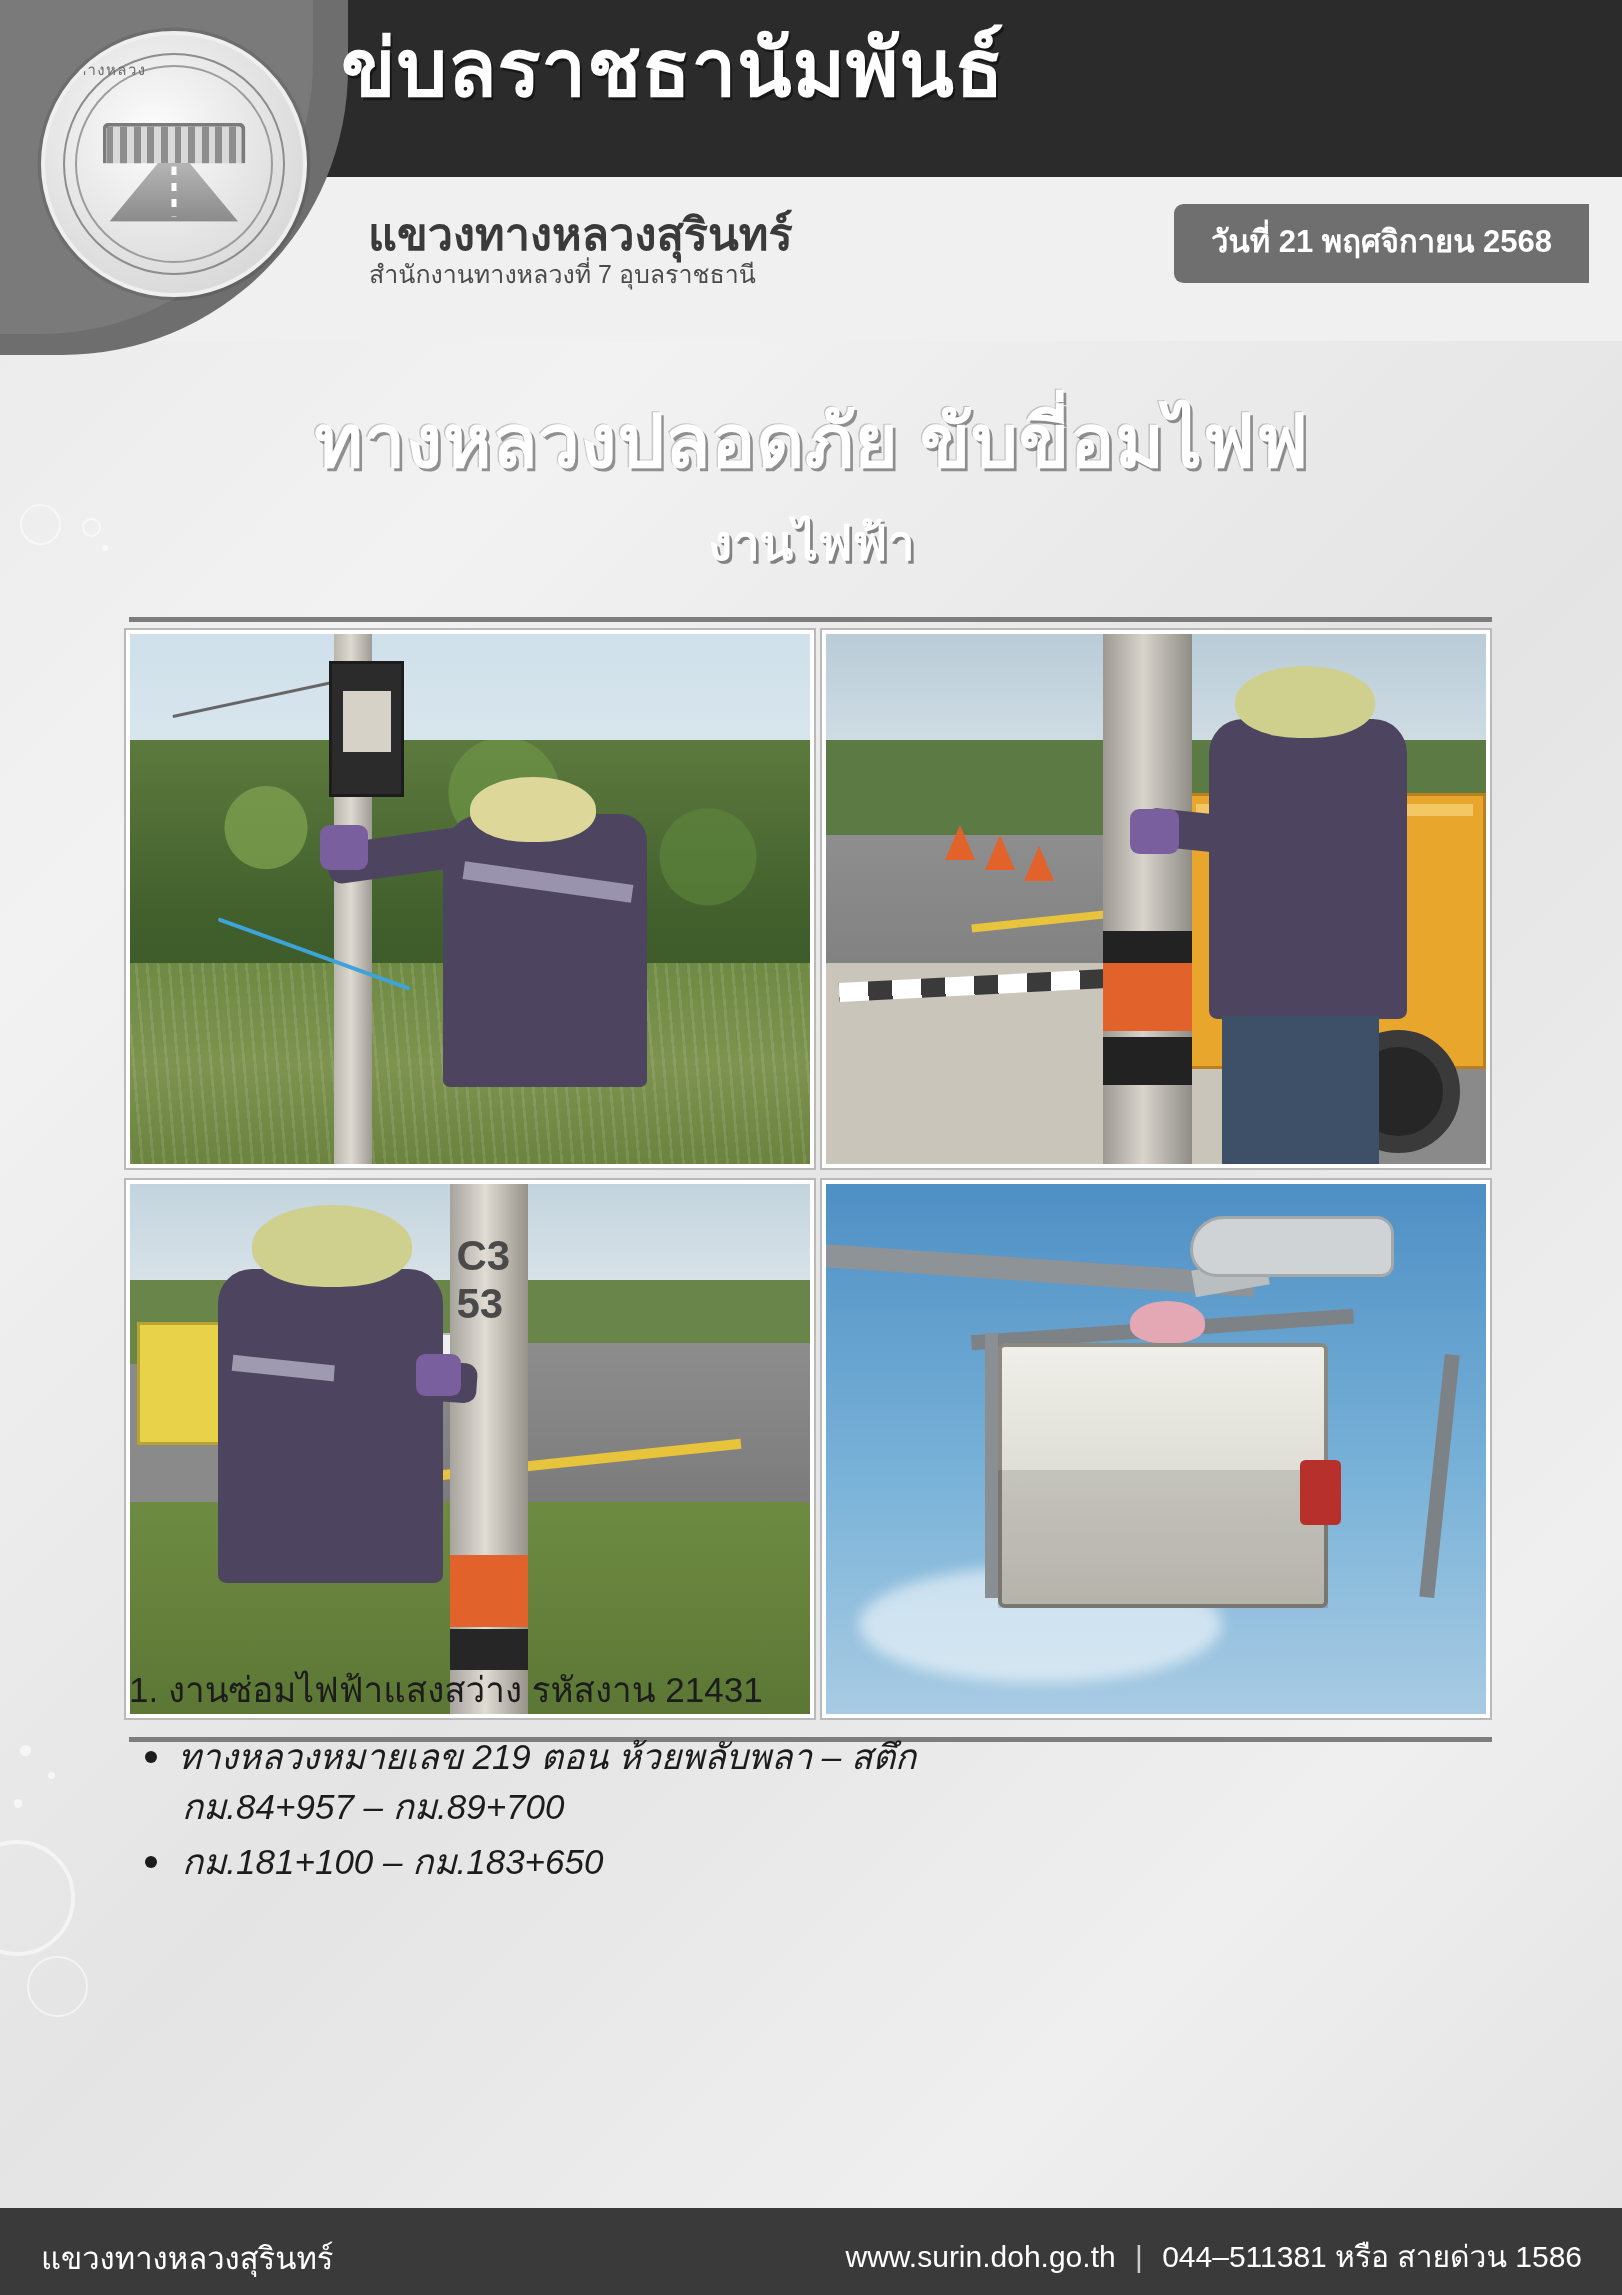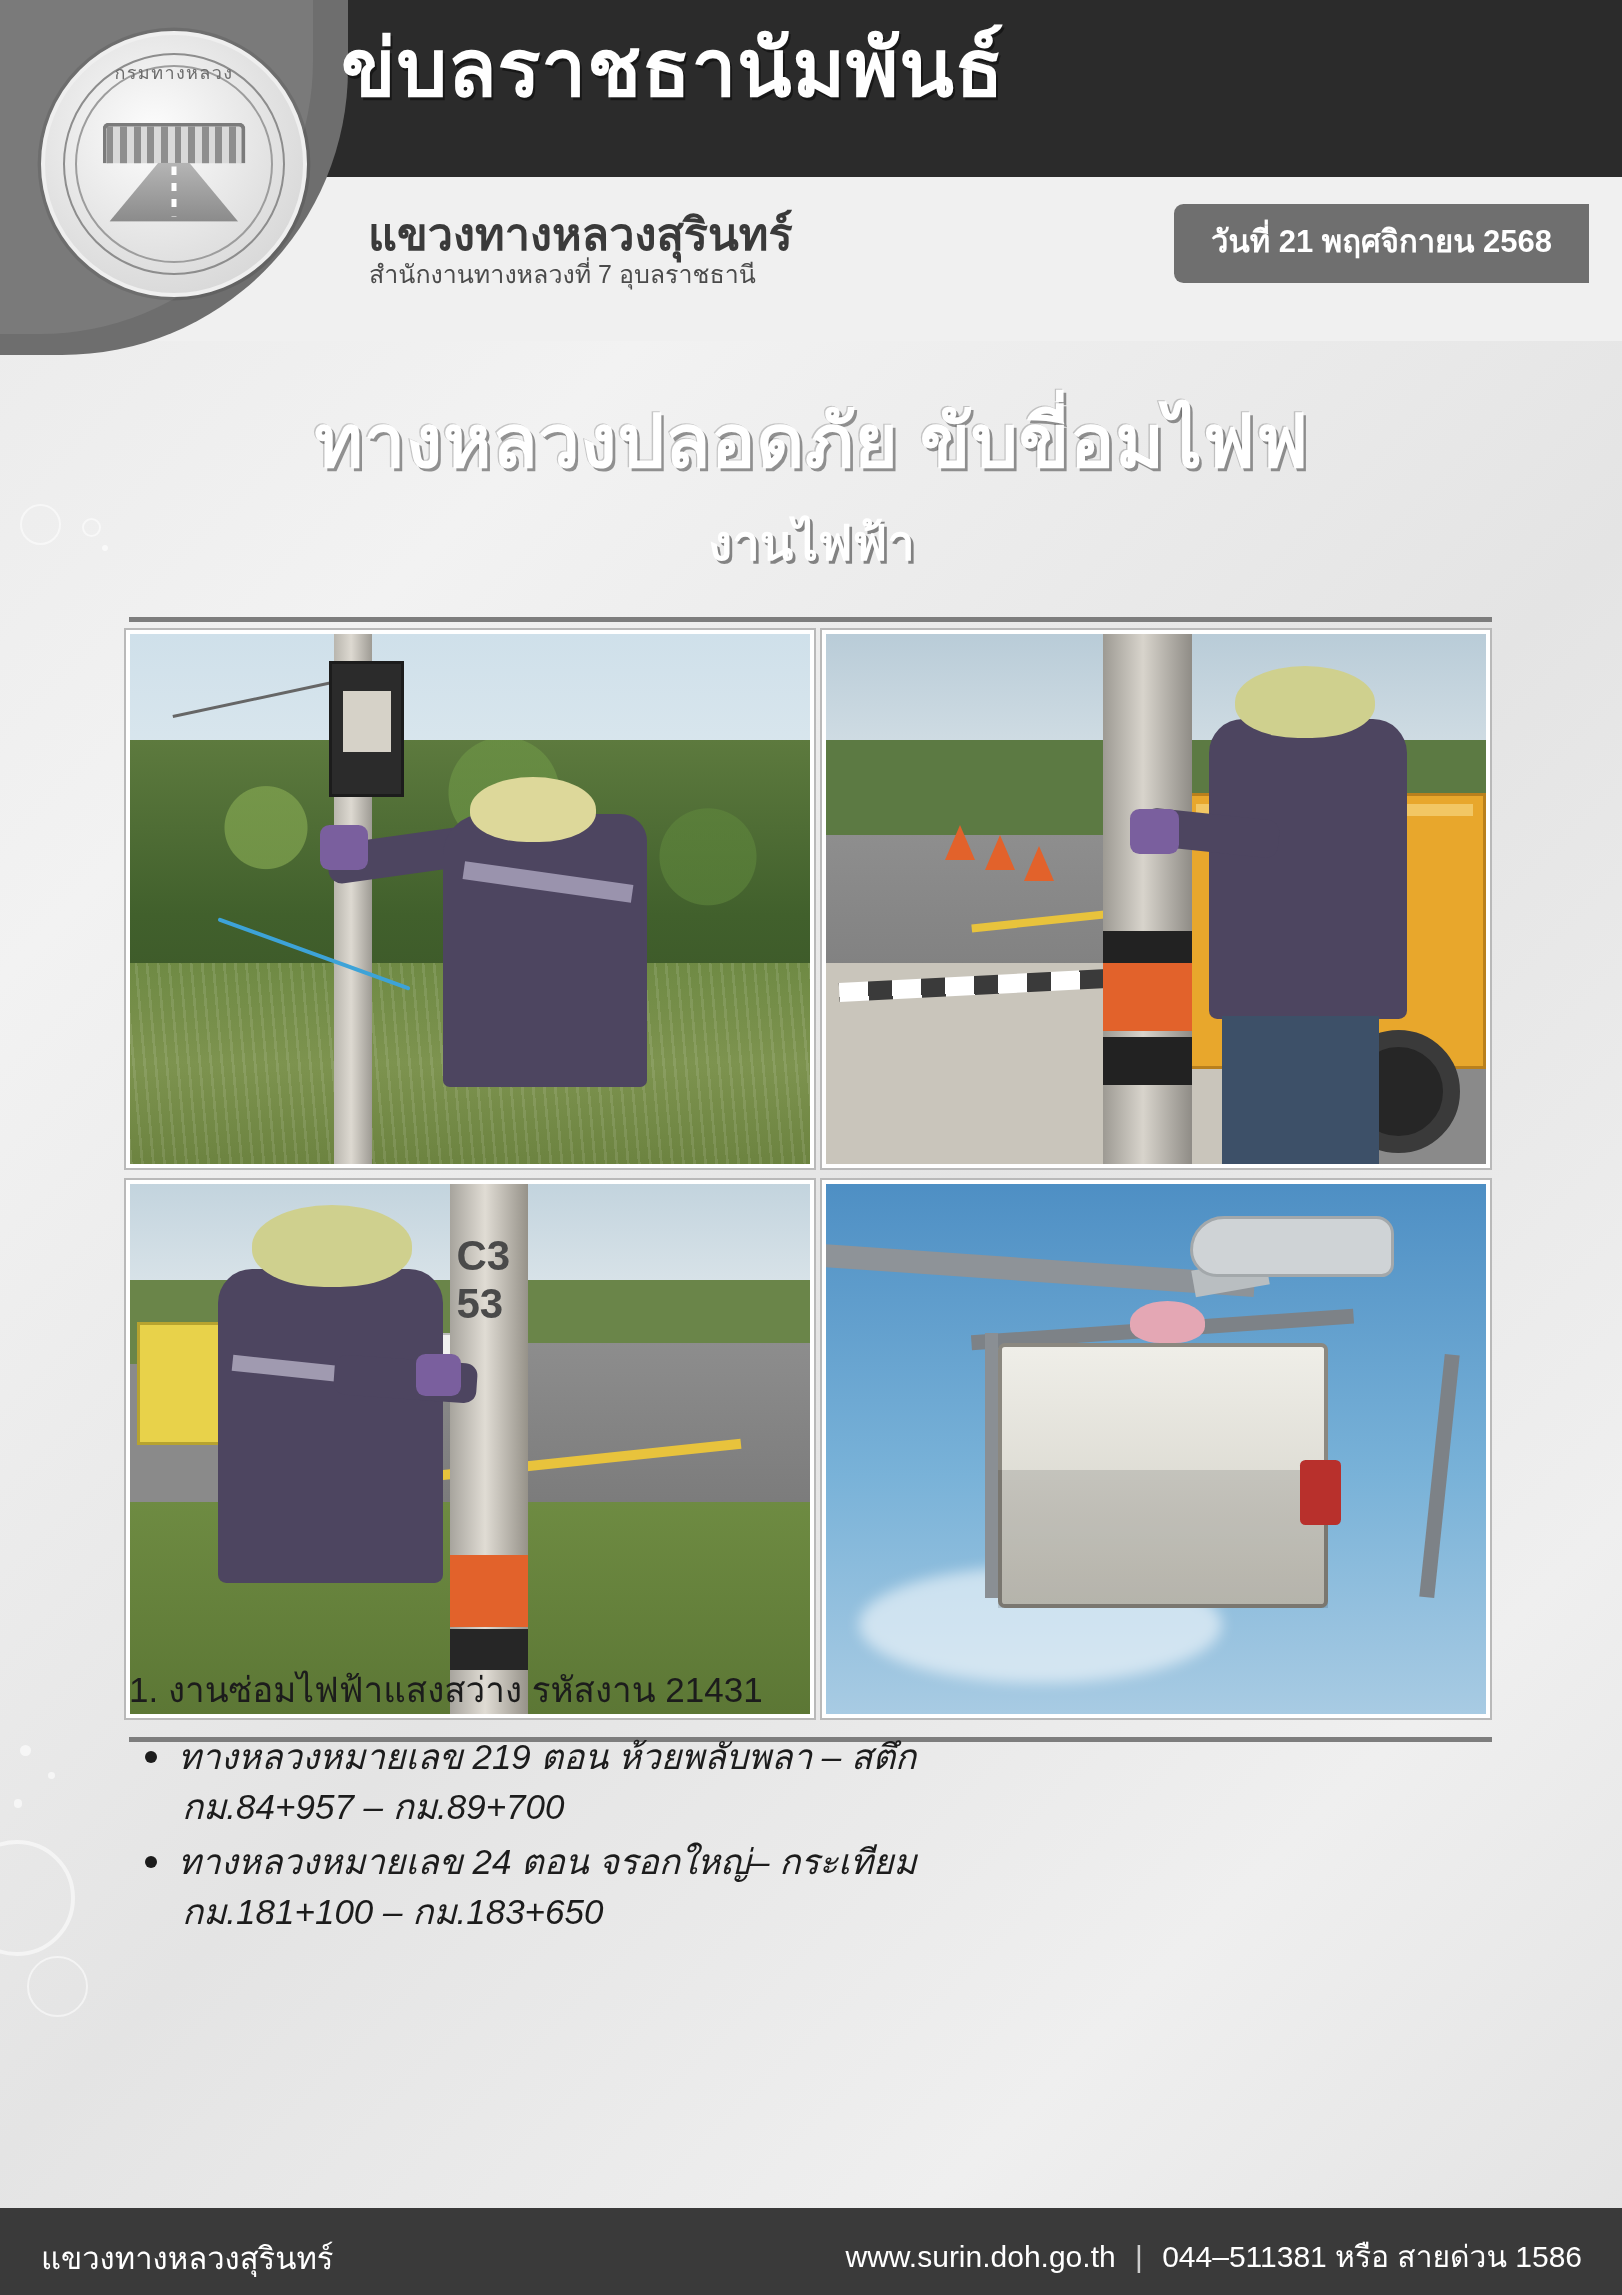--- a/index.html
+++ b/index.html
@@ -101,22 +101,21 @@
     clip-path: polygon(38% 0, 62% 0, 100% 100%, 0% 100%);
   }
   .logo .emblem .road:after {
     content: "";
     position: absolute; left: 50%; top: 4.1px; width: 4.8px; height: 50px;
     margin-left: -2px;
     background: repeating-linear-gradient(180deg, #fff 0 8.2px, transparent 8.2px 16.4px);
   }
   .logo .toptext {
     position: absolute; left: 0; right: 0; top: 23px;
-    text-align: center;
-    font-size: 18px; color: #6d6d6d; letter-spacing: 1.4px;
+    font-size: 15px; color: #6d6d6d; letter-spacing: 1.4px;
   }
   .header-title {
     position: absolute;
     left: 341px; top: 19px;
     font-size: 80px;
     font-weight: bold;
     color: #ffffff;
     letter-spacing: 0.7px;
     text-shadow: 2px 2.7px 0 rgba(0,0,0,0.45);
     line-height: 1.25;
@@ -428,21 +427,20 @@
   <div class="body-text">
     <div class="line1">1. งานซ่อมไฟฟ้าแสงสว่าง รหัสงาน 21431</div>
     <ul class="bullets">
       <li>
         <span class="bullet-dot"></span>
         <span>ทางหลวงหมายเลข 219 ตอน ห้วยพลับพลา – สตึก</span>
         <span class="sub">กม.84+957 – กม.89+700</span>
       </li>
       <li>
         <span class="bullet-dot"></span>
-        <span>ทางหลวงหมายเลข 24 ตอน จรอกใหญ่– กระเทียม</span>
         <span class="sub">กม.181+100 – กม.183+650</span>
       </li>
     </ul>
   </div>
 
   <div class="footer">
     <div class="left">แขวงทางหลวงสุรินทร์</div>
     <div class="right">
       <span>www.surin.doh.go.th</span>
       <span class="sep">|</span>

